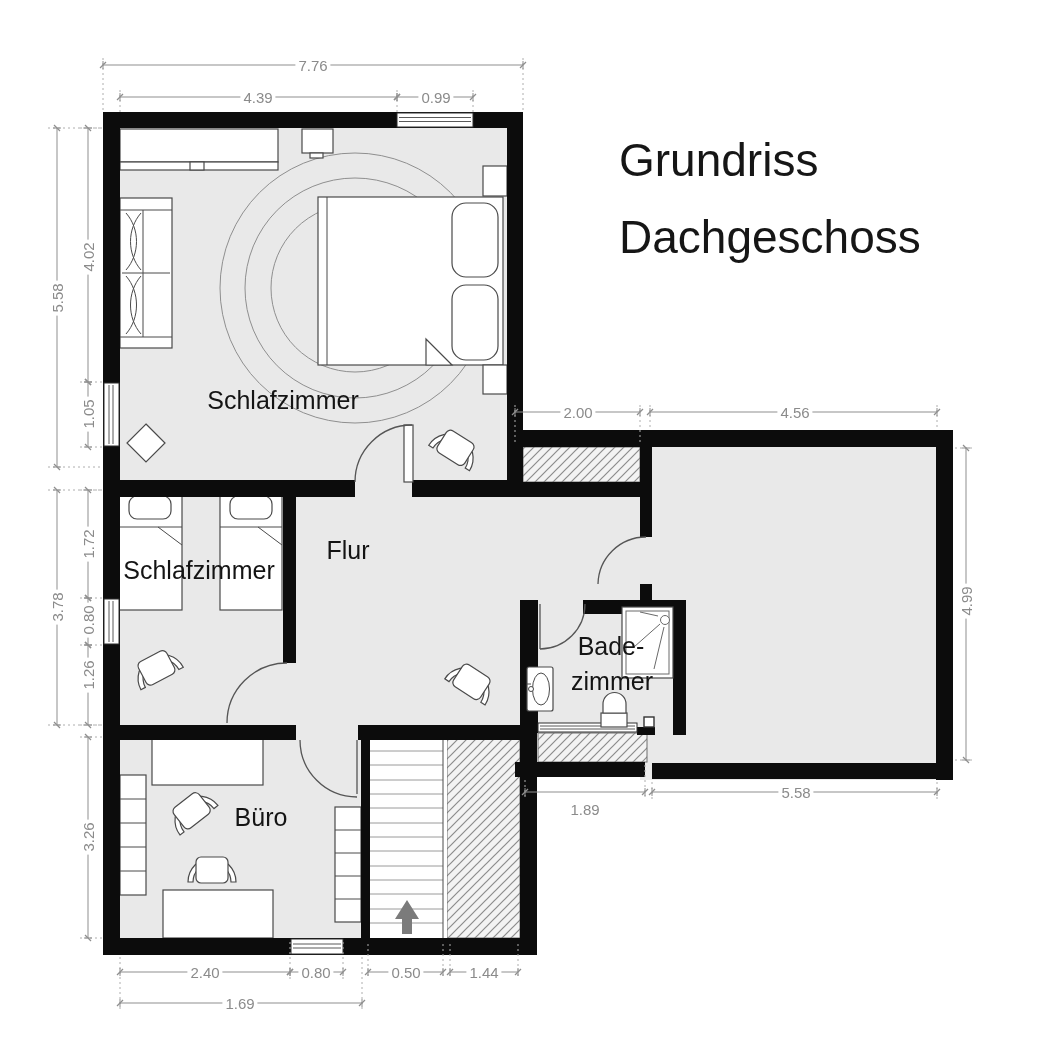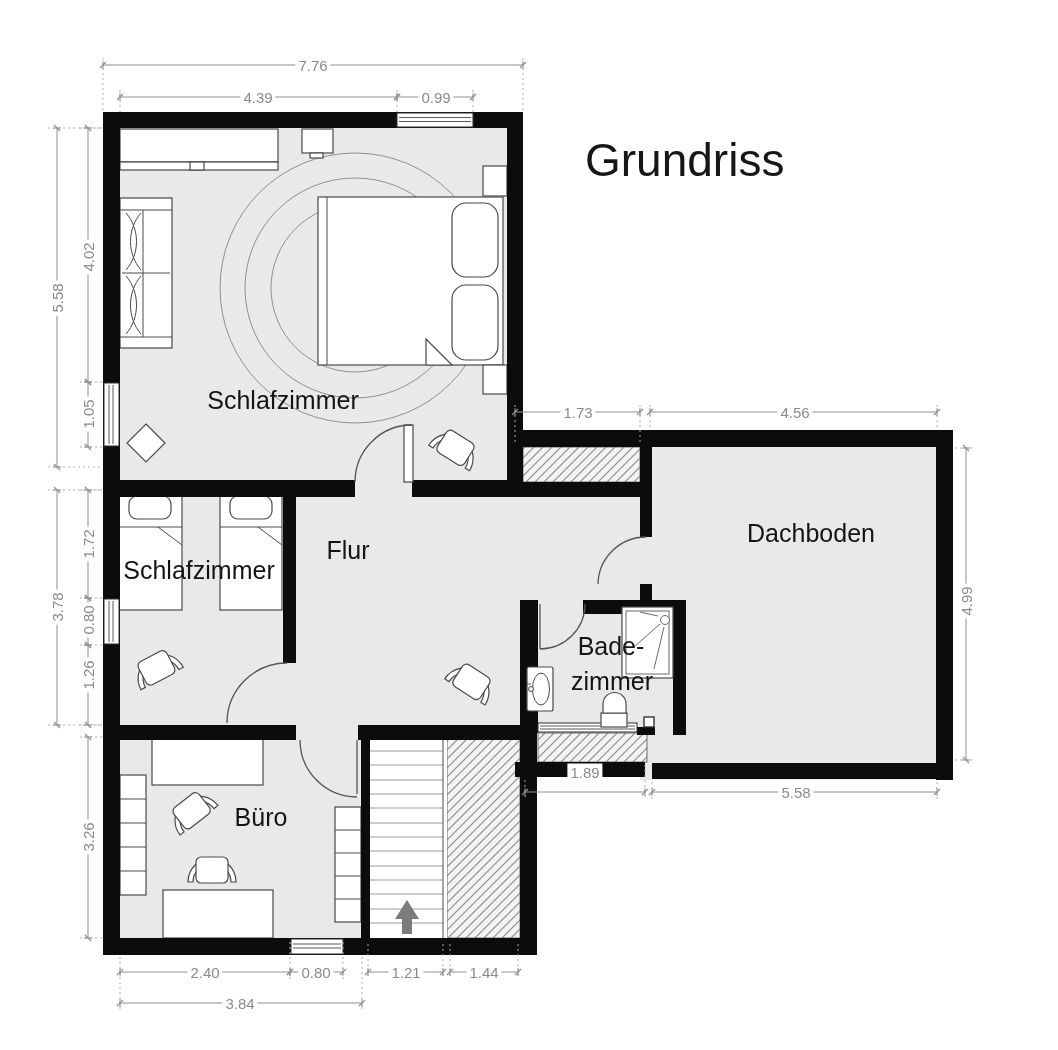--- a/index.html
+++ b/index.html
@@ -3,21 +3,21 @@
 <meta charset="utf-8">
 <style>
   html,body{margin:0;padding:0;background:#fff;}
   body{width:1058px;height:1050px;font-family:"Liberation Sans",sans-serif;}
   #plan{position:relative;width:1058px;height:1050px;overflow:hidden;background:#fff;}
   #plan svg{position:absolute;left:0;top:0;}
   .room-label{position:absolute;transform:translate(-50%,-50%);color:#141414;font-size:25px;white-space:nowrap;}
   .dim{position:absolute;transform:translate(-50%,-50%);color:#8b8b8b;font-size:15px;background:#fff;padding:0 3px;white-space:nowrap;}
   .dim.rot{transform:translate(-50%,-50%) rotate(-90deg);}
   #title{position:absolute;left:585px;top:122px;color:#161616;font-size:46px;line-height:77px;}
-  #title span{display:block;}
+  #title span{display:block;margin-left:34px;}
   
   .wall{fill:#0c0c0c;}
   .floor{fill:#e9e9e9;}
   .furn{fill:#fff;stroke:#4a4a4a;stroke-width:1.2;}
   .ln{stroke:#4a4a4a;stroke-width:1;fill:none;}
   .rug{stroke:#8f8f8f;stroke-width:1;fill:none;}
   .door{stroke:#555;fill:none;stroke-width:1.3;}
   .dimln{stroke:#8f8f8f;stroke-width:1;}
   .ext{stroke:#aeaeae;stroke-width:1;stroke-dasharray:2 3;fill:none;}
   .tread{stroke:#9a9a9a;stroke-width:1;}
@@ -300,45 +300,45 @@
       <line class="dimln" x1="650" y1="412" x2="937" y2="412" marker-start="url(#tk)" marker-end="url(#tk)"></line>
       <line class="dimln" x1="966" y1="448" x2="966" y2="760" marker-start="url(#tk)" marker-end="url(#tk)"></line>
       <line class="dimln" x1="525" y1="792" x2="645" y2="792" marker-start="url(#tk)" marker-end="url(#tk)"></line>
       <line class="dimln" x1="652" y1="792" x2="937" y2="792" marker-start="url(#tk)" marker-end="url(#tk)"></line>
     </g>
   </g>
 </svg>
 
 <div id="title">
   <span>Grundriss</span>
+  <span>Dachgeschoss</span>
 </div>
 
 <span class="room-label" style="left:283px;top:400px">Schlafzimmer</span>
 <span class="room-label" style="left:199px;top:570px">Schlafzimmer</span>
 <span class="room-label" style="left:348px;top:550px">Flur</span>
 <span class="room-label" style="left:261px;top:817px">Büro</span>
 <span class="room-label" style="left:611px;top:646px">Bade-</span>
 <span class="room-label" style="left:612px;top:681px">zimmer</span>
-<span class="room-label" style="left:811px;top:533px">Dachboden</span>
 
 <span class="dim" style="left:313px;top:65px">7.76</span>
 <span class="dim" style="left:258px;top:97px">4.39</span>
 <span class="dim" style="left:436px;top:97px">0.99</span>
 <span class="dim rot" style="left:57px;top:298px">5.58</span>
 <span class="dim rot" style="left:88px;top:257px">4.02</span>
 <span class="dim rot" style="left:88px;top:414px">1.05</span>
 <span class="dim rot" style="left:57px;top:607px">3.78</span>
 <span class="dim rot" style="left:88px;top:544px">1.72</span>
 <span class="dim rot" style="left:88px;top:620px">0.80</span>
 <span class="dim rot" style="left:88px;top:675px">1.26</span>
 <span class="dim rot" style="left:88px;top:837px">3.26</span>
 <span class="dim" style="left:205px;top:972px">2.40</span>
 <span class="dim" style="left:316px;top:972px">0.80</span>
-<span class="dim" style="left:406px;top:972px">1.21</span>
+<span class="dim" style="left:406px;top:972px">0.50</span>
 <span class="dim" style="left:484px;top:972px">1.44</span>
-<span class="dim" style="left:240px;top:1003px">3.84</span>
-<span class="dim" style="left:578px;top:412px">1.73</span>
+<span class="dim" style="left:240px;top:1003px">1.69</span>
+<span class="dim" style="left:578px;top:412px">2.00</span>
 <span class="dim" style="left:795px;top:412px">4.56</span>
 <span class="dim rot" style="left:966px;top:601px">4.99</span>
-<span class="dim" style="left:585px;top:772px">1.89</span>
+<span class="dim" style="left:585px;top:809px">1.89</span>
 <span class="dim" style="left:796px;top:792px">5.58</span>
 
 </div>
 
 </body></html>

